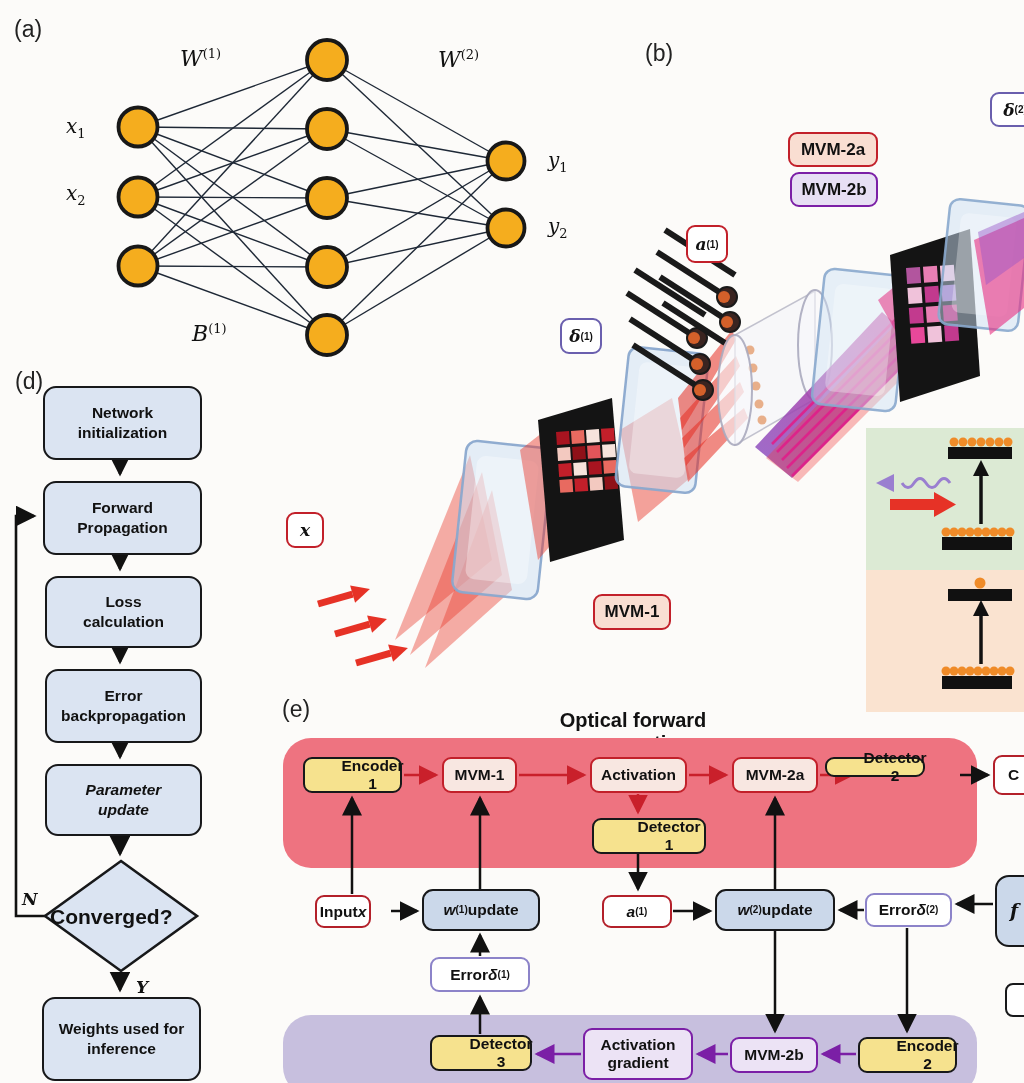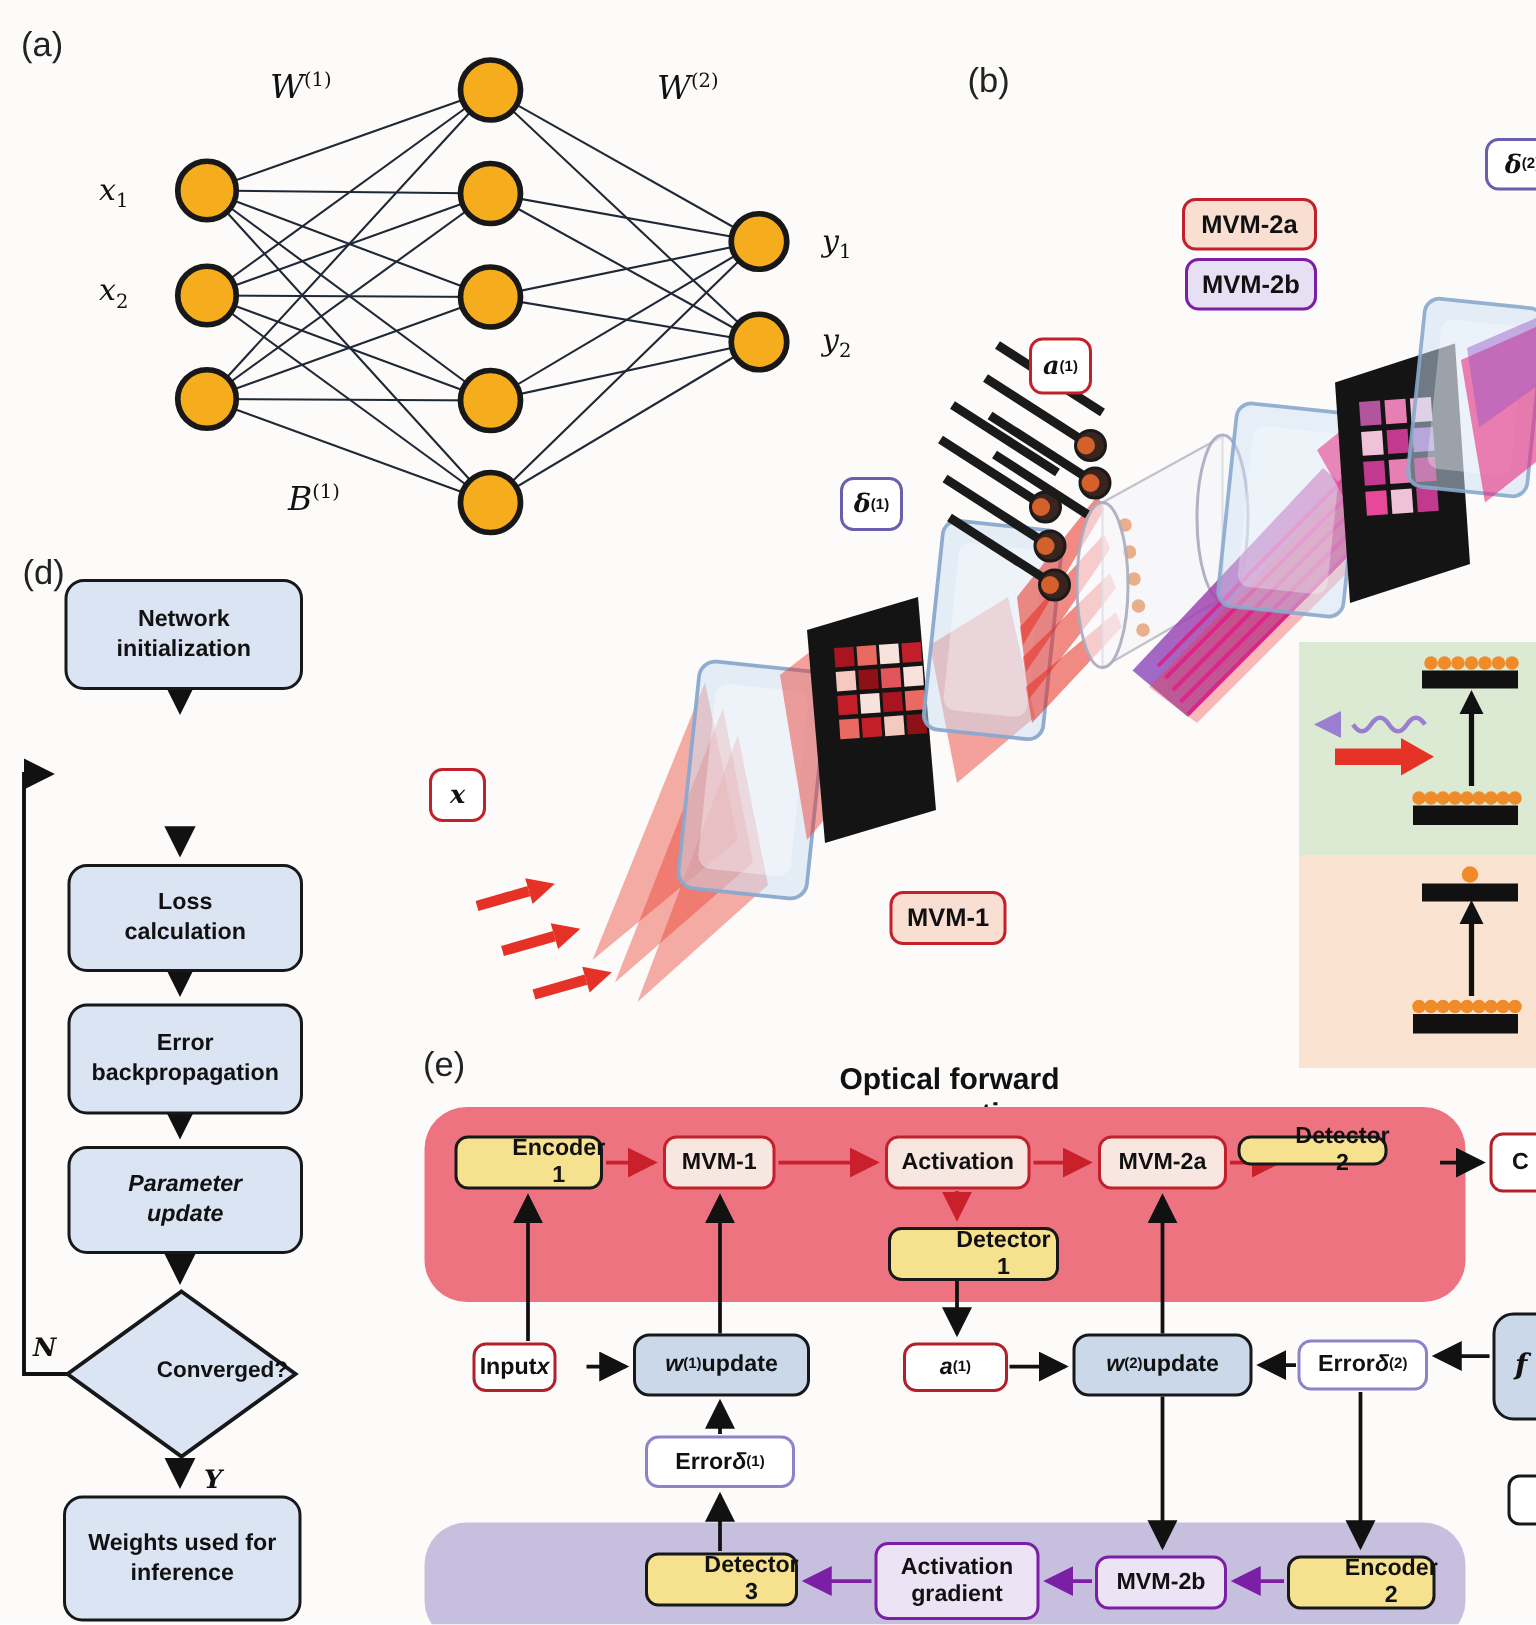--- a/index.html
+++ b/index.html
@@ -344,27 +344,29 @@
         <line x1="120" y1="401" x2="120" y2="418" marker-end="url(#mkB)"></line>
         <line x1="120" y1="494" x2="120" y2="515" marker-end="url(#mkB)"></line>
         <line x1="120" y1="633" x2="120" y2="651" marker-end="url(#mkB)"></line>
         <polyline points="45,577 16,577 16,177 34,177" marker-end="url(#mkB)"></polyline>
       </g>
       <polygon points="121,522 197,577 121,632 45,577" fill="#dbe4f2" stroke="#17181a" stroke-width="2.6"></polygon>
     </svg>
 
     <div class="abs fbox" style="left:43px;top:47px;width:155px;height:70px;">Network
 initialization</div>
+    <div class="abs fbox" style="left:43px;top:142px;width:155px;height:70px;">Forward
+Propagation</div>
     <div class="abs fbox" style="left:45px;top:237px;width:153px;height:68px;">Loss
 calculation</div>
     <div class="abs fbox" style="left:45px;top:330px;width:153px;height:70px;">Error
 backpropagation</div>
     <div class="abs fbox" style="left:45px;top:425px;width:153px;height:68px;font-style:italic;">Parameter
 update</div>
-    <div class="abs" style="left:50px;top:566px;width:142px;text-align:right;font-weight:bold;font-size:15px;">Converged?</div>
+    <div class="abs" style="left:50px;top:566px;width:142px;text-align:left;font-weight:bold;font-size:21px;">Converged?</div>
     <div class="abs nylabel" style="left:22px;top:550px;">N</div>
     <div class="abs nylabel" style="left:136px;top:638px;">Y</div>
     <div class="abs fbox" style="left:42px;top:658px;width:155px;height:80px;">Weights used for
 inference</div>
   </div>
 
   <div class="abs" style="left:280px;top:690px;width:744px;height:393px;">
     <div class="abs tag" style="left:2px;top:6px;">(e)</div>
     <div class="abs title-e" style="left:233px;top:19px;width:240px;">Optical forward propagation</div>
 

